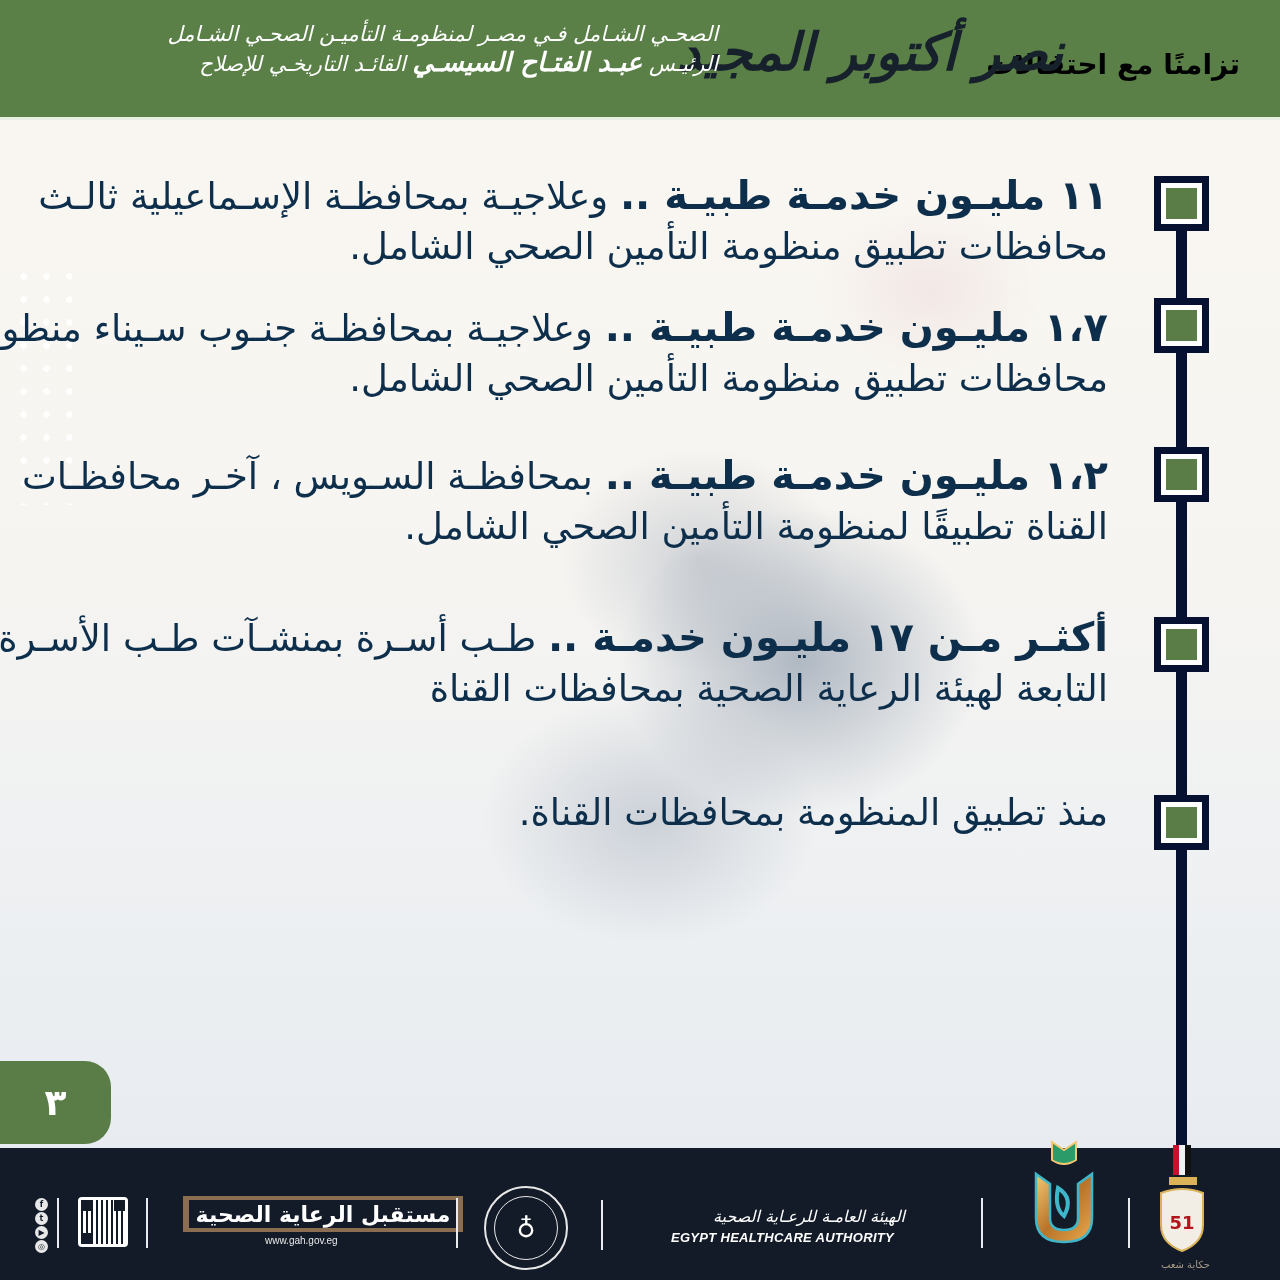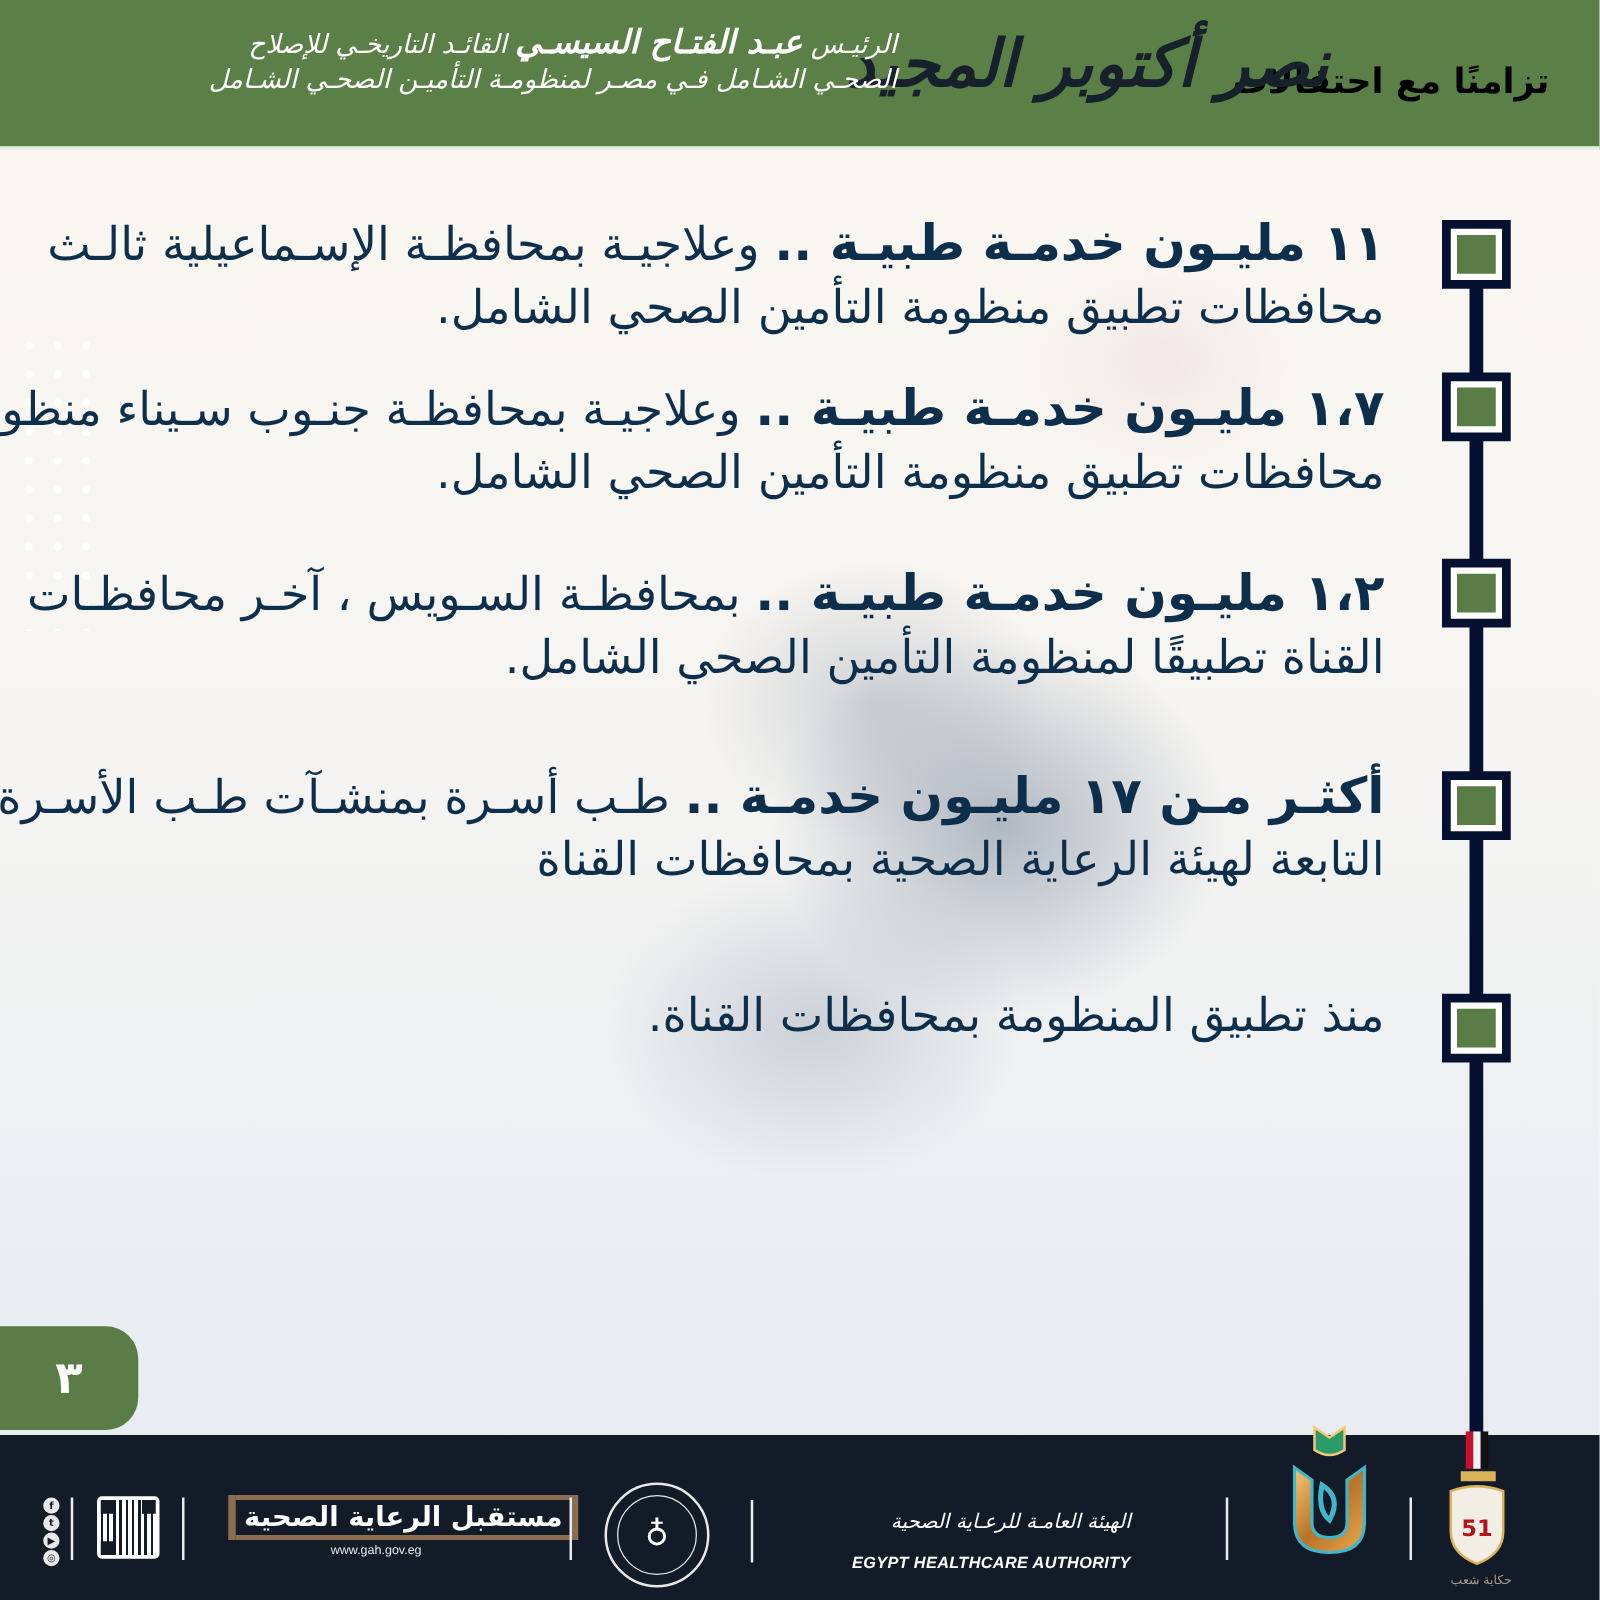--- a/index.html
+++ b/index.html
@@ -139,21 +139,21 @@
     display: flex; align-items: center; justify-content: center;
     color: #ffffff; font-size: 26px;
   }
 
   .eha-text {
     position: absolute; left: 660px; top: 59px; width: 245px; text-align: right; font-style: italic;
   }
   .eha-ar { color: #ffffff; font-size: 16px; display: block; direction: rtl; white-space: nowrap; }
   .eha-en {
     color: #ffffff; font-size: 13px; font-weight: bold; display: block; direction: ltr;
-    font-family: "Liberation Sans", sans-serif; letter-spacing: 0.3px; white-space: nowrap; margin-top: 16px;
+    font-family: "Liberation Sans", sans-serif; letter-spacing: 0.3px; white-space: nowrap; margin-top: 4px; text-align: center;
   }
 
   .gold-logo {
     position: absolute; left: 1030px; top: 10px; width: 68px; height: 108px;
   }
   .medal {
     position: absolute; left: 1155px; top: 0; width: 55px; height: 120px;
   }
   .medal-caption {
     position: absolute; left: 1155px; top: 111px; width: 55px; text-align: right;
@@ -162,26 +162,26 @@
 </style>
 </head>
 <body>
 
 <div class="page">
 
   <div class="header">
     <div class="header-title">تزامنًا مع احتفالات</div>
     <div class="calligraphy">نصر أكتوبر المجيد</div>
     <div class="header-desc">
+      <span class="line">الصحـي الشـامل فـي مصـر لمنظومـة التأميـن الصحـي الشـامل</span>
       <span class="line">
         <span>الرئيـس</span>
         <span class="name">عبـد الفتـاح السيسـي</span>
         <span>القائـد التاريخـي للإصلاح</span>
       </span>
-      <span class="line">الصحـي الشـامل فـي مصـر لمنظومـة التأميـن الصحـي الشـامل</span>
     </div>
   </div>
 
   <div class="dots"></div>
 
   <div class="timeline-line"></div>
 
   <div class="marker" style="top:176px">
       <div class="marker-inner">
         <div class="marker-fill"></div>

